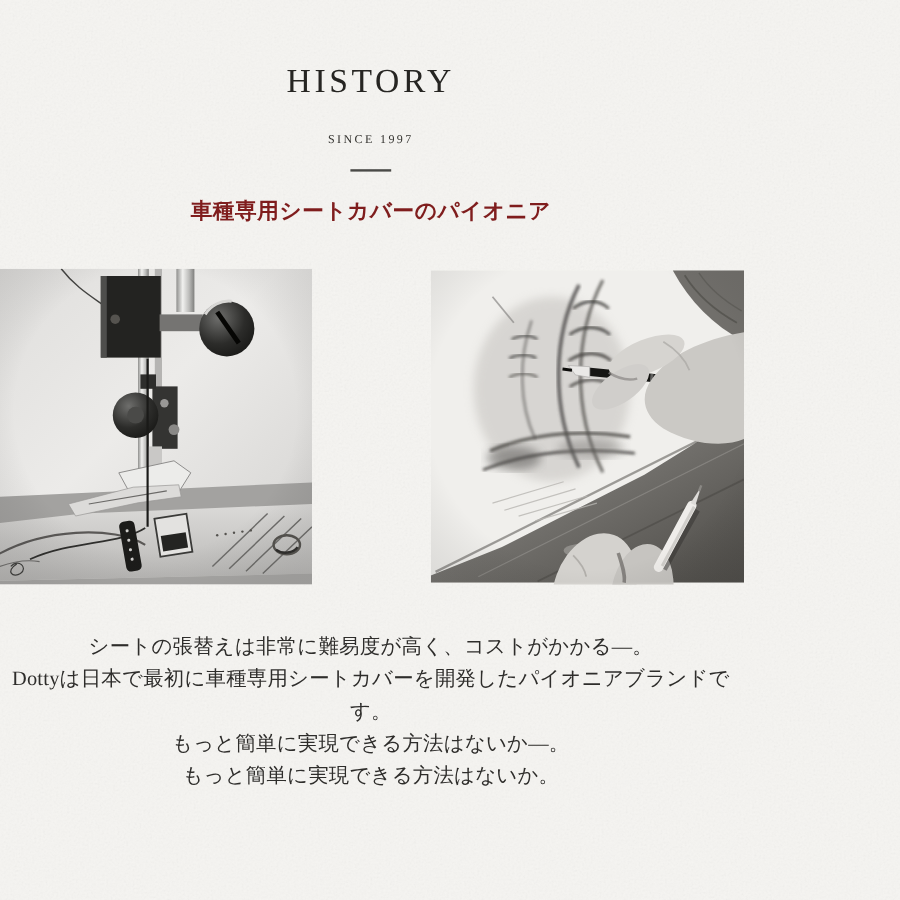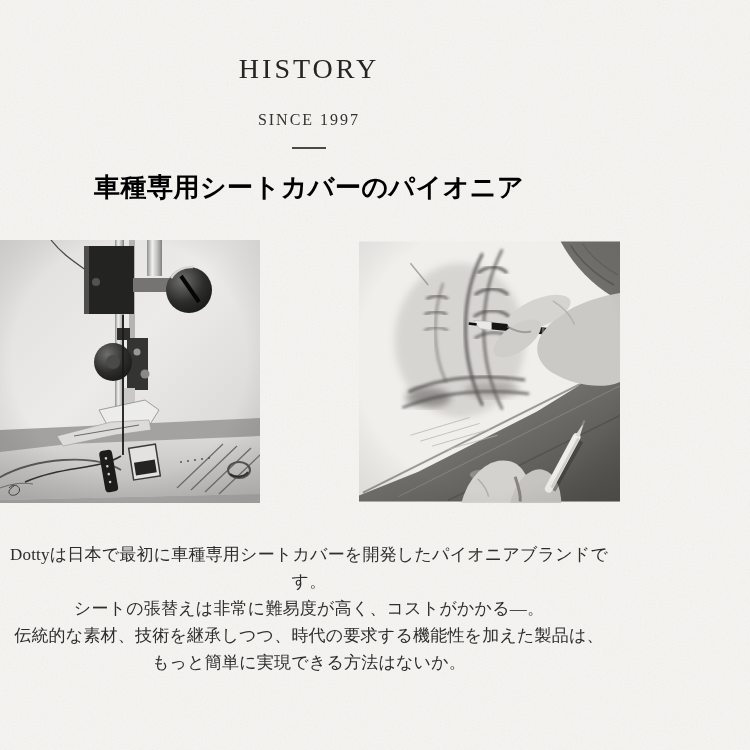--- a/index.html
+++ b/index.html
@@ -34,39 +34,39 @@
   .history-title {
     margin: 0;
     font-size: 28px;
     font-weight: 400;
     letter-spacing: 3px;
     line-height: 1.1;
     color: #262522;
   }
   .subtitle {
     margin: 27px 0 0 0;
-    font-size: 16px;
+    font-size: 10px;
     font-weight: 400;
     letter-spacing: 2px;
     line-height: 1;
     color: #33322f;
   }
   .divider {
     width: 34px;
     height: 2px;
     background: #4a4a47;
     margin: 19px auto 0 auto;
   }
   .jp-title {
     margin: 23px 0 0 0;
-    font-size: 26px;
+    font-size: 18px;
     font-weight: 700;
     letter-spacing: 0.5px;
     line-height: 1.2;
-    color: #000000;
+    color: #7f1d1d;
   }
   .images-row {
     display: flex;
     justify-content: center;
     gap: 99px;
     margin-top: 37px;
   }
   .photo {
     width: 261px;
     height: 263px;
@@ -296,20 +296,20 @@
           <polygon points="219,196 228,182 223,198" fill="#dddbd8"></polygon>
           <line x1="226" y1="186" x2="228" y2="181" stroke="#8a8884" stroke-width="2"></line>
 
           <rect width="264" height="263" fill="url(#skVin)"></rect>
         </svg>
       </figure>
 
     </div>
 
     <div class="paragraph">
+      <p>シートの張替えは非常に難易度が高く、コストがかかる―。</p>
       <p>Dottyは日本で最初に車種専用シートカバーを開発したパイオニアブランドです。</p>
-      <p>シートの張替えは非常に難易度が高く、コストがかかる―。</p>
-      <p>伝統的な素材、技術を継承しつつ、時代の要求する機能性を加えた製品は、</p>
+      <p>もっと簡単に実現できる方法はないか―。</p>
       <p>もっと簡単に実現できる方法はないか。</p>
     </div>
 
   </div>
 </div>
 
 </body></html>

